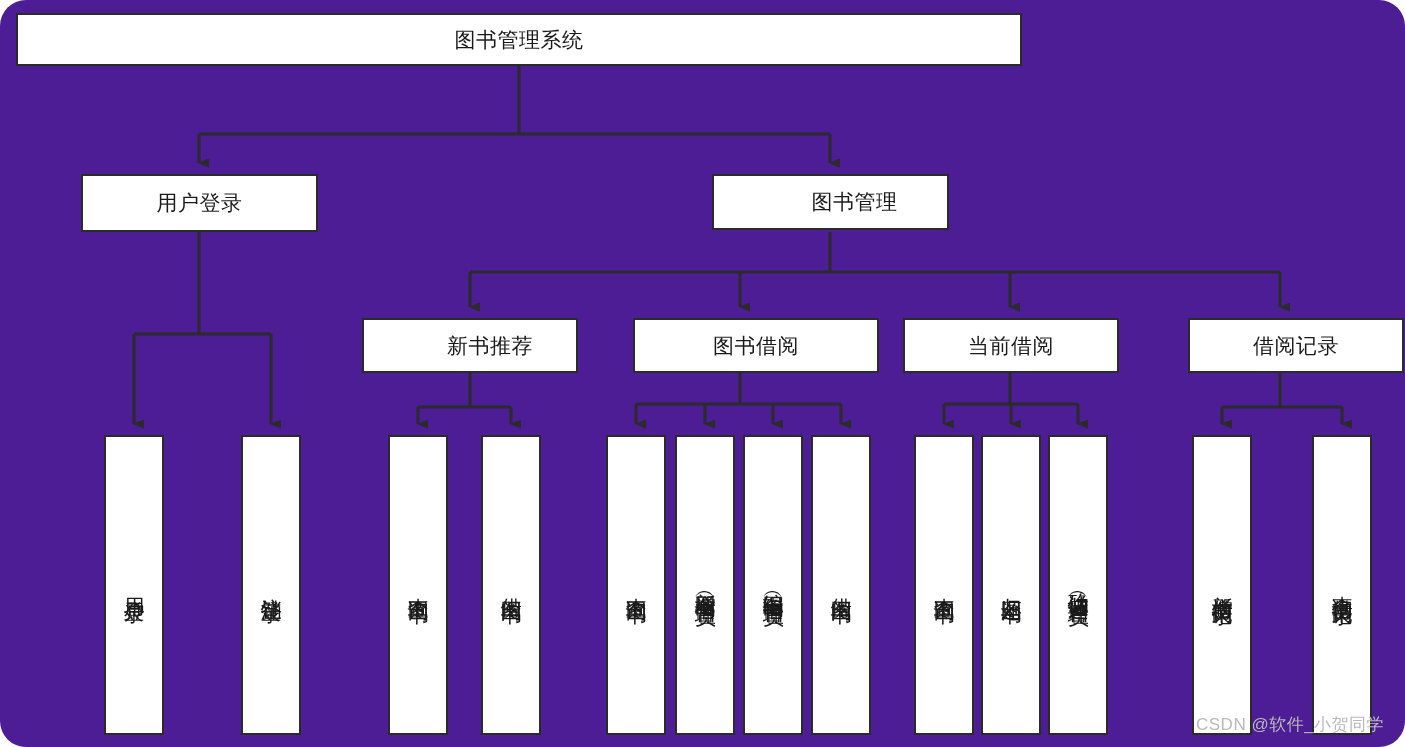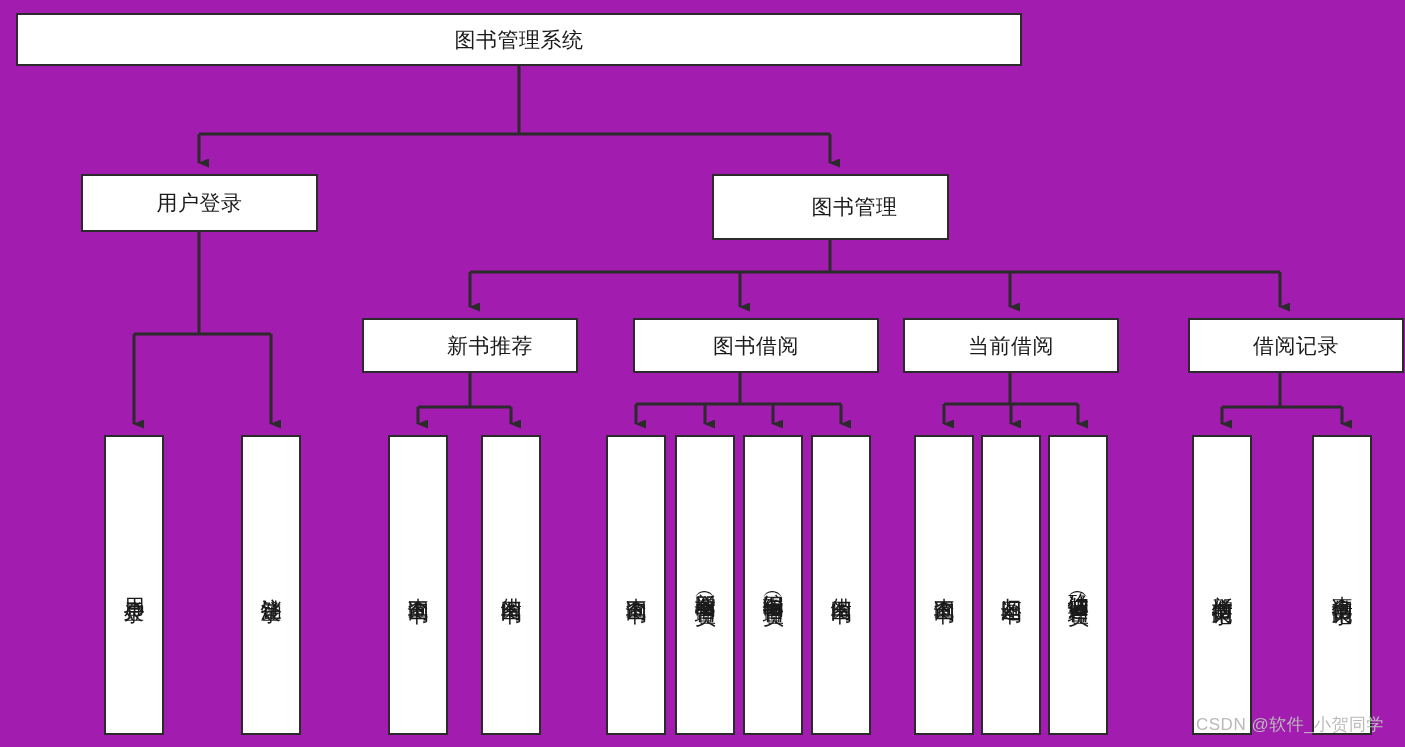--- a/index.html
+++ b/index.html
@@ -8,22 +8,23 @@
     padding: 0;
     background: #ffffff;
   }
   body {
     font-family: "Liberation Sans", "DejaVu Sans", sans-serif;
   }
   #diagram {
     position: relative;
     width: 1405px;
     height: 747px;
-    background: #a21caf;
+    background: #4c1d95;
     overflow: hidden;
+    border-radius: 26px;
   }
   #edges {
     position: absolute;
     left: 0;
     top: 0;
     width: 1405px;
     height: 747px;
     pointer-events: none;
   }
   .node {
@@ -114,21 +115,21 @@
   </svg>
 
   <div class="node node-h" id="node-root" style="left: 16px; top: 13px; width: 1006px; height: 53px;">
     <span>图书管理系统</span>
   </div>
 
   <div id="l1-container">
       <div class="node node-h" style="left: 81px; top: 174px; width: 237px; height: 58px;">
         <span>用户登录</span>
       </div>
-      <div class="node node-h" style="left: 712px; top: 174px; width: 237px; height: 66px; padding-left: 48px;">
+      <div class="node node-h" style="left: 712px; top: 174px; width: 237px; height: 56px; padding-left: 48px;">
         <span>图书管理</span>
       </div>
     </div>
   <div id="l2-container">
       <div class="node node-h" style="left: 362px; top: 318px; width: 216px; height: 55px; padding-left: 40px;">
         <span>新书推荐</span>
       </div>
       <div class="node node-h" style="left: 633px; top: 318px; width: 246px; height: 55px;">
         <span>图书借阅</span>
       </div>

